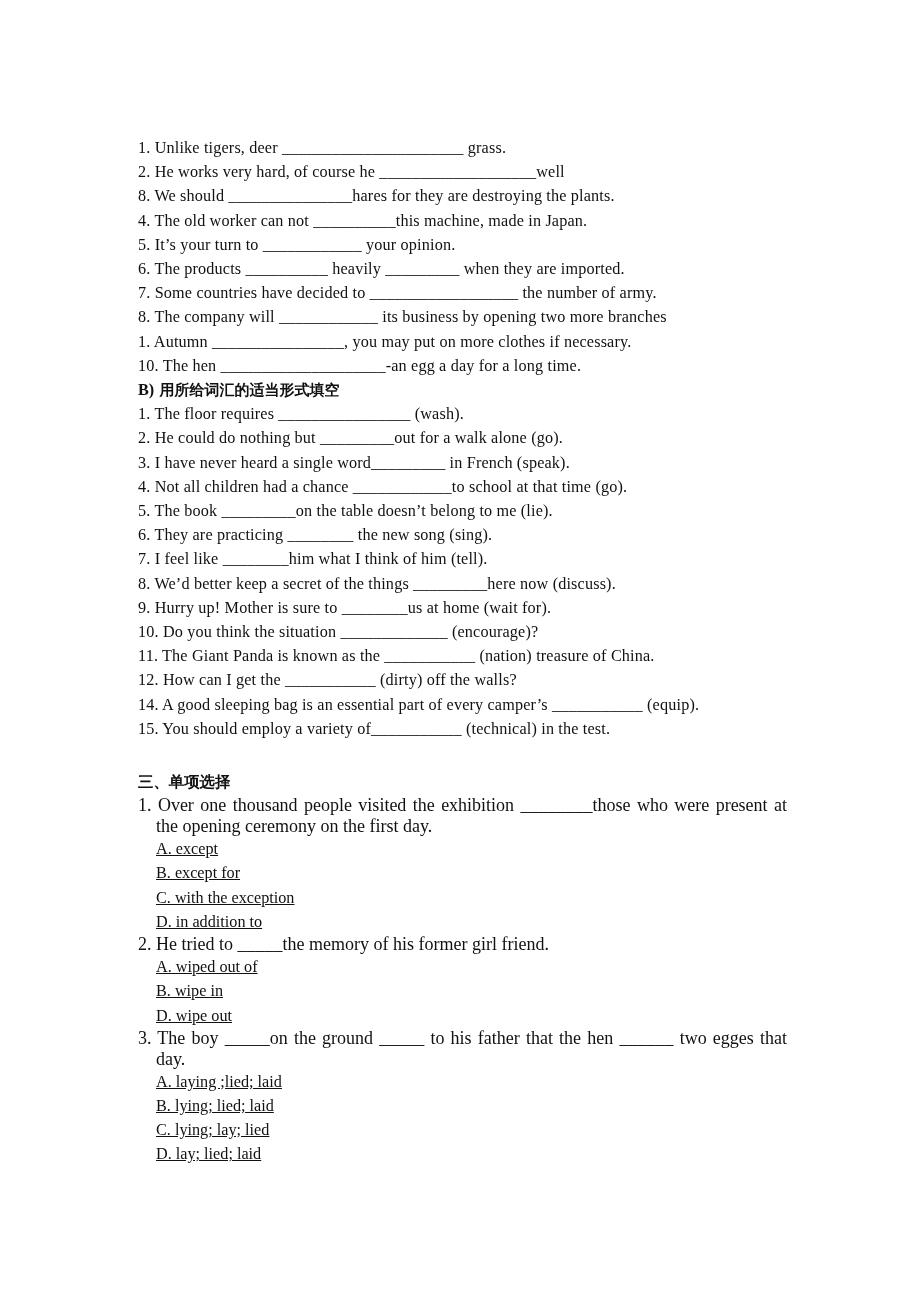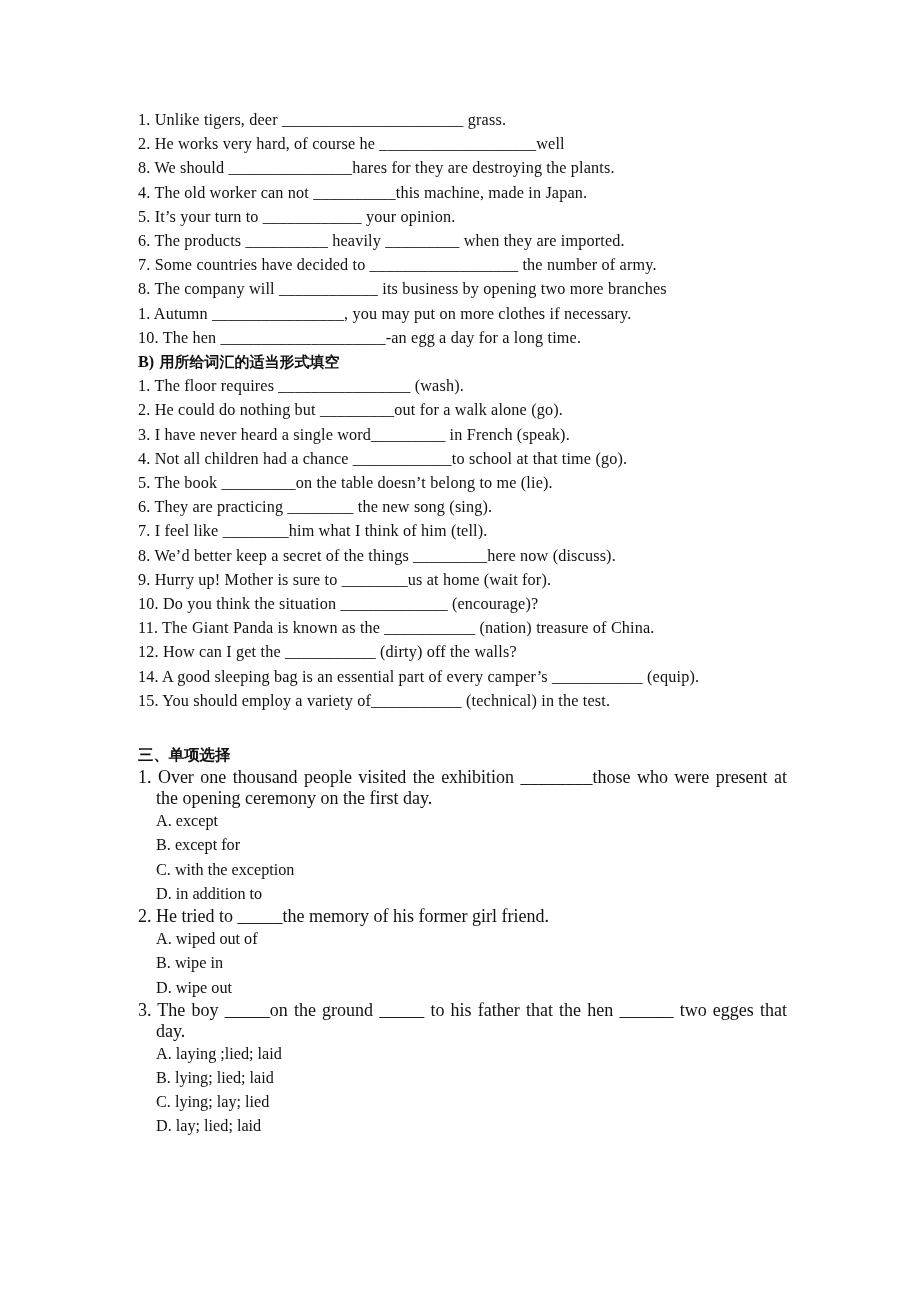--- a/index.html
+++ b/index.html
@@ -14,35 +14,36 @@
     color: #111111;
     overflow: hidden;
   }
   .page {
     position: relative;
     width: 920px;
     height: 1034px;
     background: #ffffff;
     box-sizing: border-box;
     padding: 108px 133px 0 138px;
+    margin-top: 28px;
   }
   .doc-line {
     font-size: 16.2px;
     line-height: 24.2px;
     white-space: pre-wrap;
     letter-spacing: 0.01em;
   }
   .section-heading {
     font-size: 16.2px;
     line-height: 24.2px;
     font-weight: bold;
     font-family: "Liberation Serif", "DejaVu Serif", serif;
   }
   .section-heading.cjk {
-    font-family: Liberation Sans, sans-serif;
+    font-family: Liberation Mono, monospace;
     font-size: 15.4px;
   }
   .heading-cn {
     font-family: "DejaVu Sans", "Liberation Sans", sans-serif;
     font-weight: bold;
     font-size: 15px;
   }
   .heading-latin {
     font-family: "Liberation Serif", "DejaVu Serif", serif;
     font-weight: bold;
@@ -60,20 +61,21 @@
     text-indent: -18px;
     white-space: normal;
     margin: 0;
   }
   .mc-option {
     font-size: 16.2px;
     line-height: 24.2px;
     padding-left: 18px;
     white-space: pre-wrap;
     margin: 0;
+    text-decoration: underline;
   }
 </style>
 </head>
 <body>
 
 <div class="page">
 
   <div>
     <div class="doc-line">1. Unlike tigers, deer ______________________ grass.</div>
     <div class="doc-line">2. He works very hard, of course he ___________________well</div>

